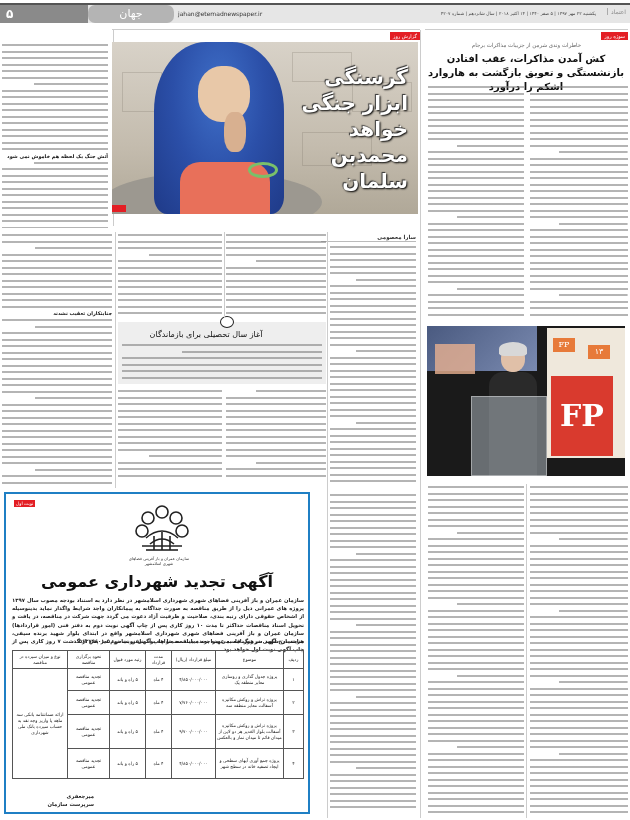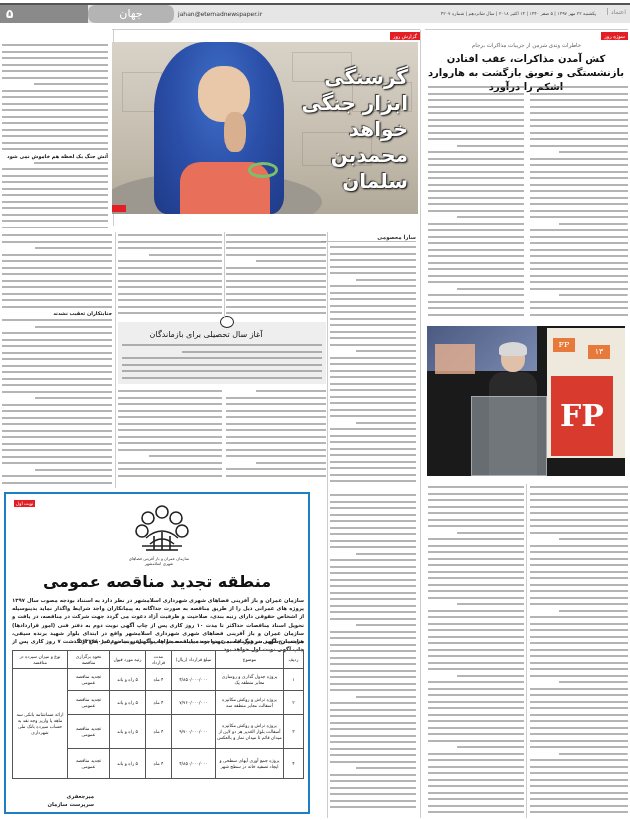--- a/index.html
+++ b/index.html
@@ -576,21 +576,21 @@
       <circle cx="10" cy="29" r="6"></circle>
       <circle cx="50" cy="29" r="6"></circle>
       <path d="M14 36 Q30 22 46 36"></path>
       <path d="M18 42 Q30 32 42 42"></path>
       <path d="M10 44 L50 44"></path>
       <path d="M14 48 L46 48"></path>
       <path d="M22 34 L22 48 M30 30 L30 48 M38 34 L38 48"></path>
     </g>
   </svg>
   <div class="orgname">سازمان عمران و باز آفرینی فضاهای شهری اسلامشهر</div>
-  <div class="adtitle">منطقه تجدید مناقصه عمومی</div>
+  <div class="adtitle">آگهی تجدید شهرداری عمومی</div>
   <div class="body">سازمان عمران و باز آفرینی فضاهای شهری شهرداری اسلامشهر در نظر دارد به استناد بودجه مصوب سال ۱۳۹۷ پروژه های عمرانی ذیل را از طریق مناقصه به صورت جداگانه به پیمانکاران واجد شرایط واگذار نماید بدینوسیله از اشخاص حقوقی دارای رتبه بندی، صلاحیت و ظرفیت آزاد دعوت می گردد جهت شرکت در مناقصه، در یافت و تحویل اسناد مناقصات حداکثر تا مدت ۱۰ روز کاری پس از چاپ آگهی نوبت دوم به دفتر فنی (امور قراردادها) سازمان عمران و باز آفرینی فضاهای شهری شهرداری اسلامشهر واقع در ابتدای بلوار شهید برنده سیفی، ساختمان شهید سرهنگ قاسمی مراجعه نمایند. ضمنا چاپ آگهی نوبت دوم نیز پس از گذشت ۷ روز کاری پس از چاپ آگهی نوبت اول خواهد بود.</div>
   <div class="fee">هزینه درج آگهی در روزنامه به عهده برنده مناقصه خواهد بود. تلفن تماس: ۵-۵۶۲۷۹۶۰۱</div>
 
   <table>
     <thead>
       <tr>
         <th style="width:20px">ردیف</th>
         <th style="width:68px">موضوع</th>
         <th style="width:44px">مبلغ قرارداد (ریال)</th>
         <th style="width:26px">مدت قرارداد</th>

